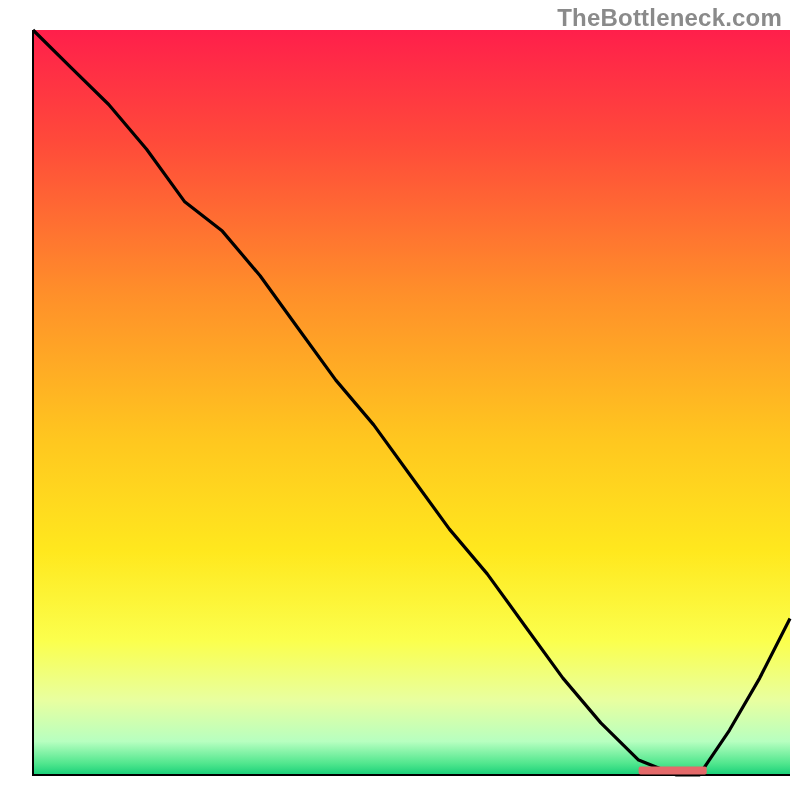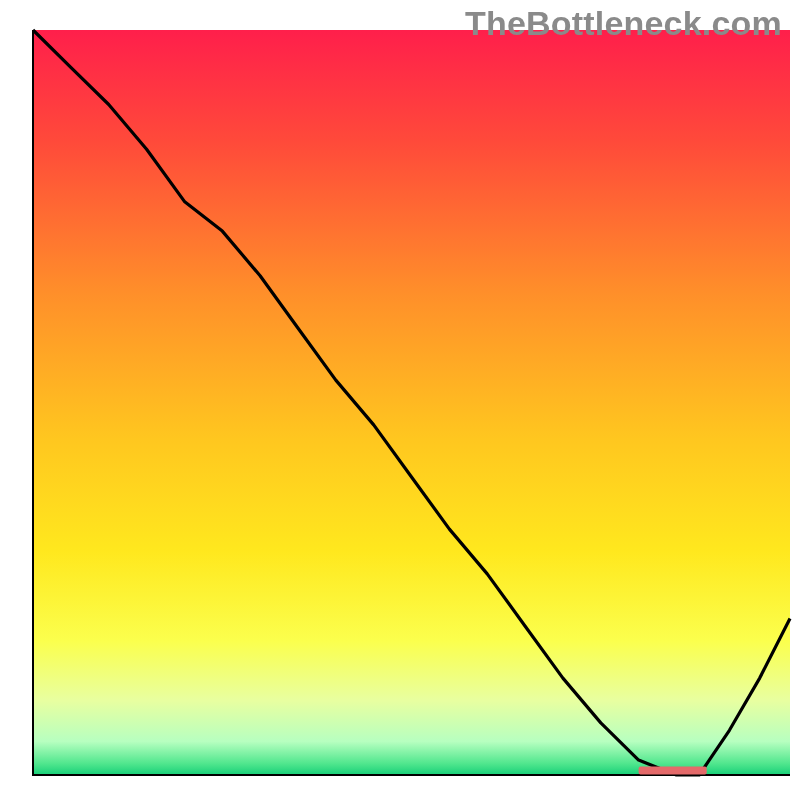--- a/index.html
+++ b/index.html
@@ -13,21 +13,21 @@
   .container {
     position: relative;
     width: 800px;
     height: 800px;
   }
   .watermark {
     position: absolute;
     top: 4px;
     right: 18px;
     font-family: Arial, Helvetica, sans-serif;
-    font-size: 34px;
+    font-size: 24px;
     font-weight: 600;
     color: #8a8a8a;
     letter-spacing: 0.2px;
     z-index: 10;
   }
   svg {
     display: block;
   }
   .axis-line {
     stroke: #000;

